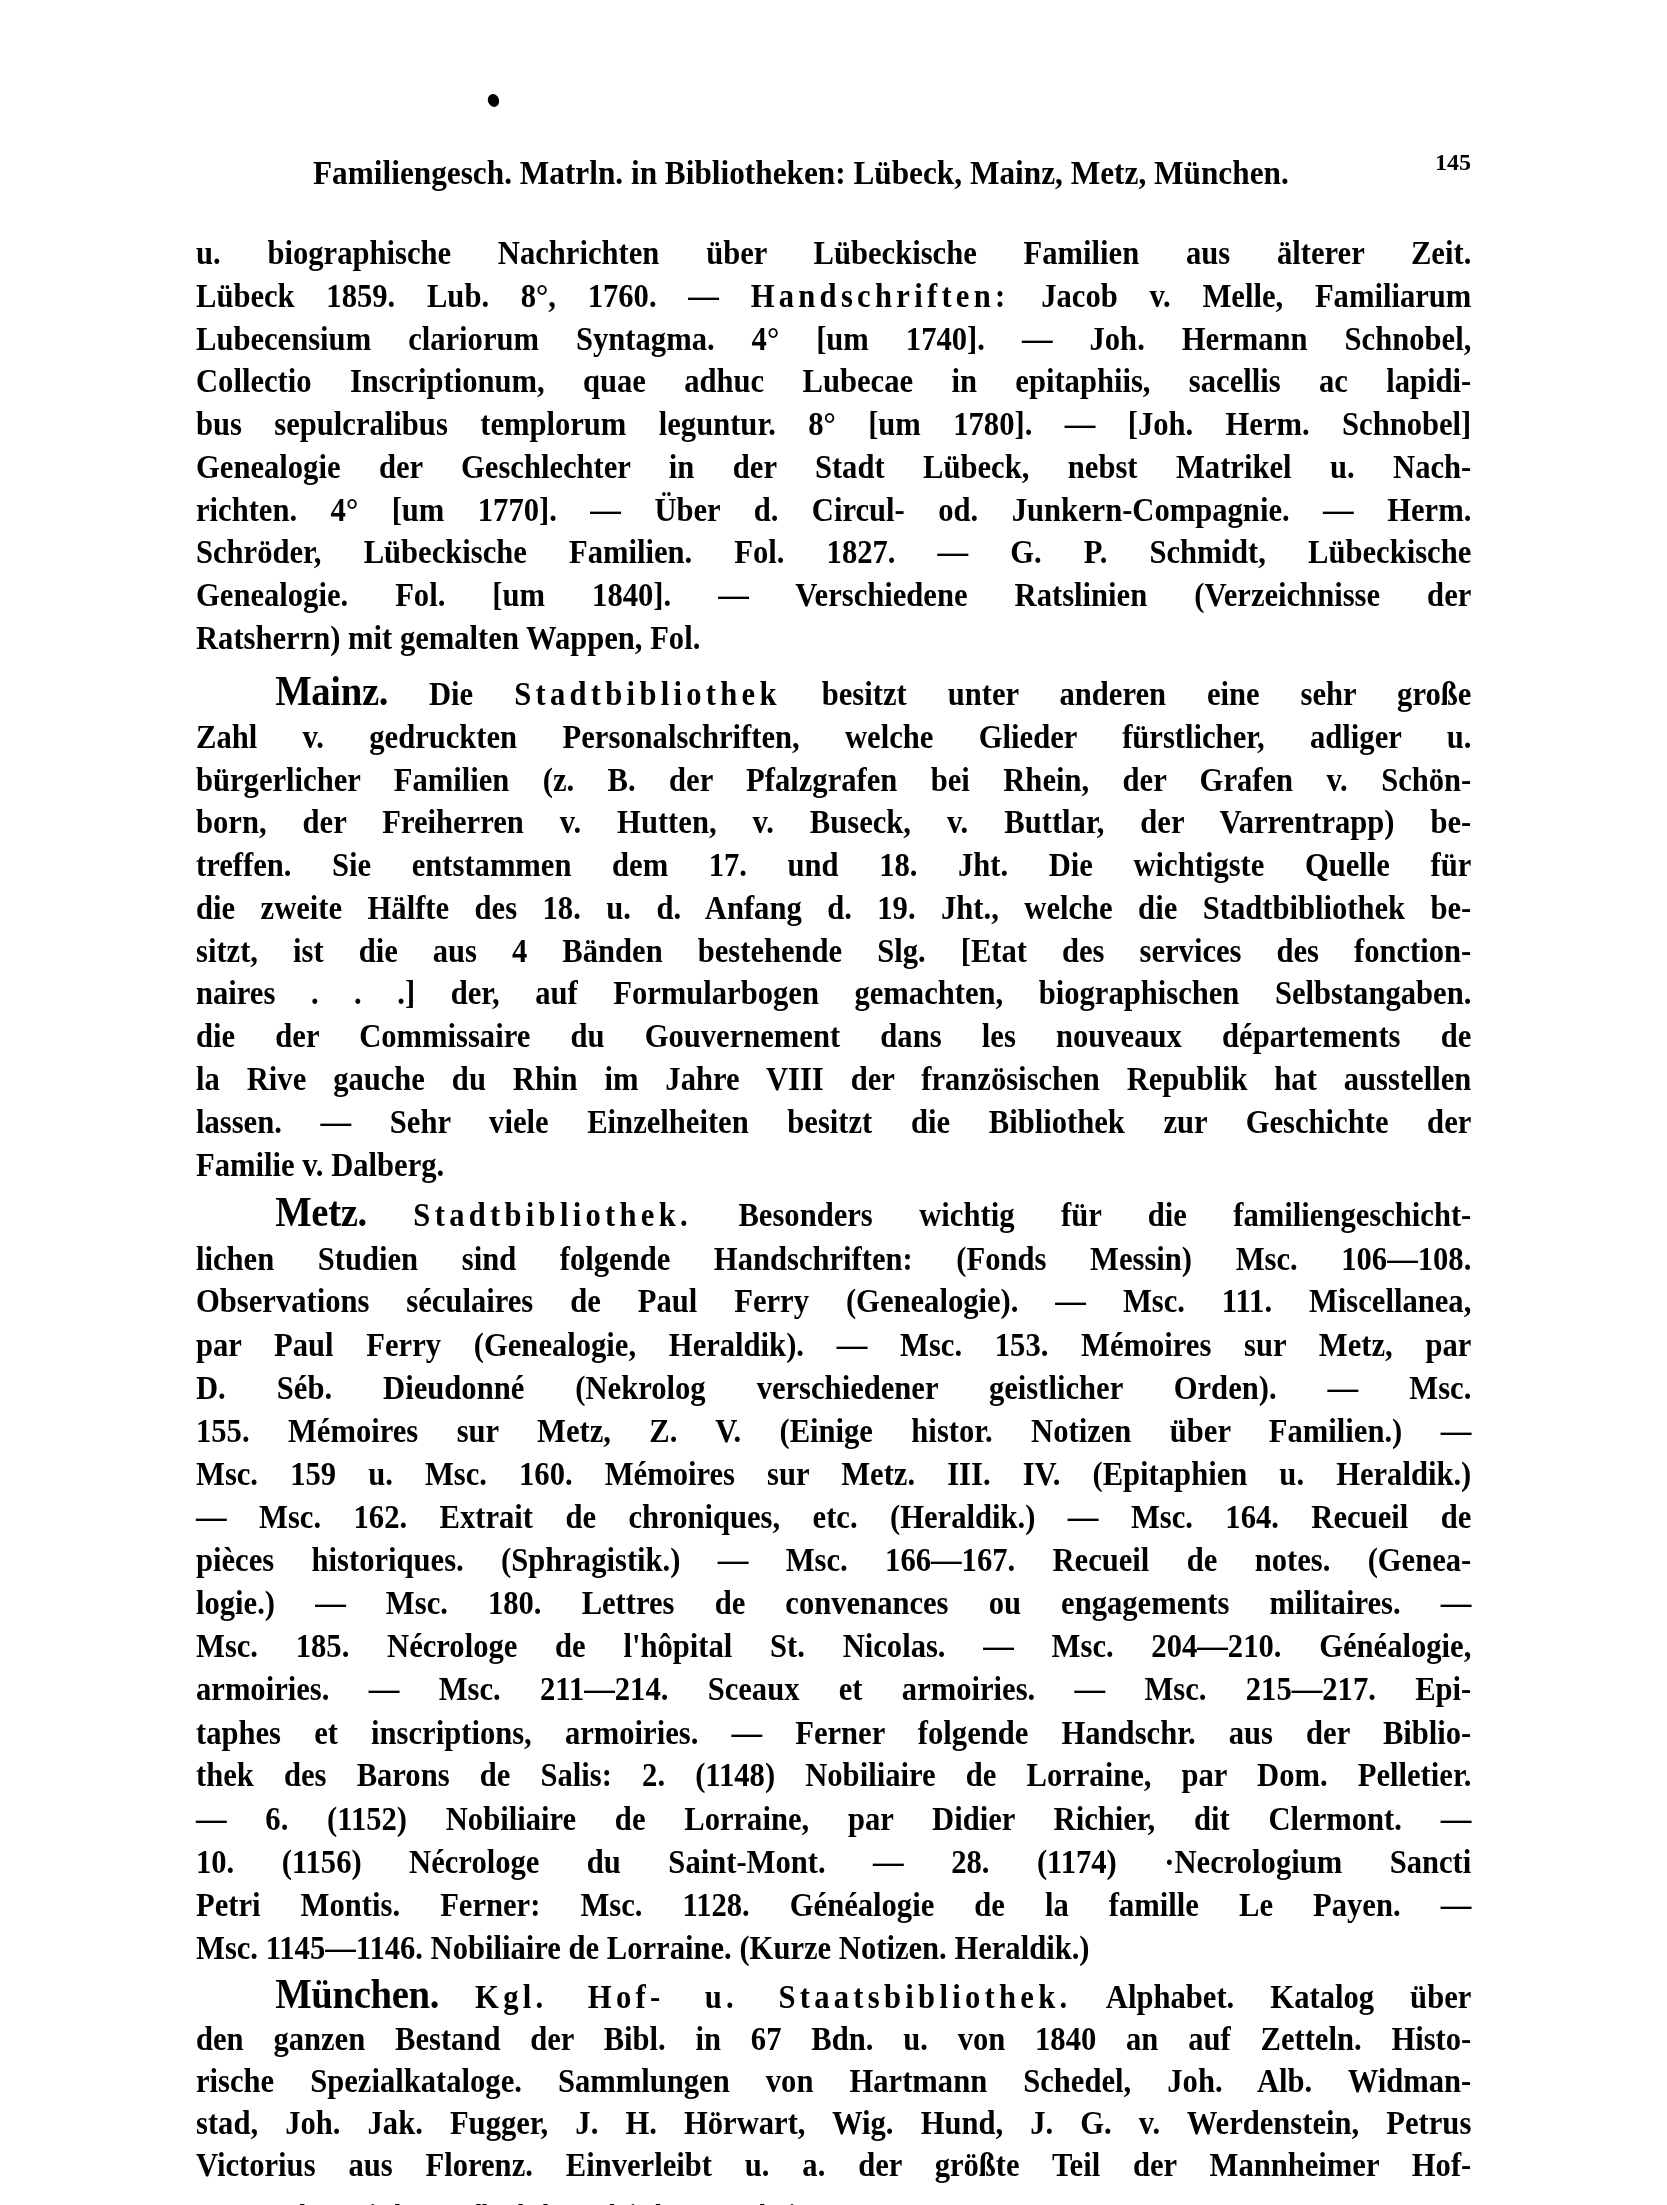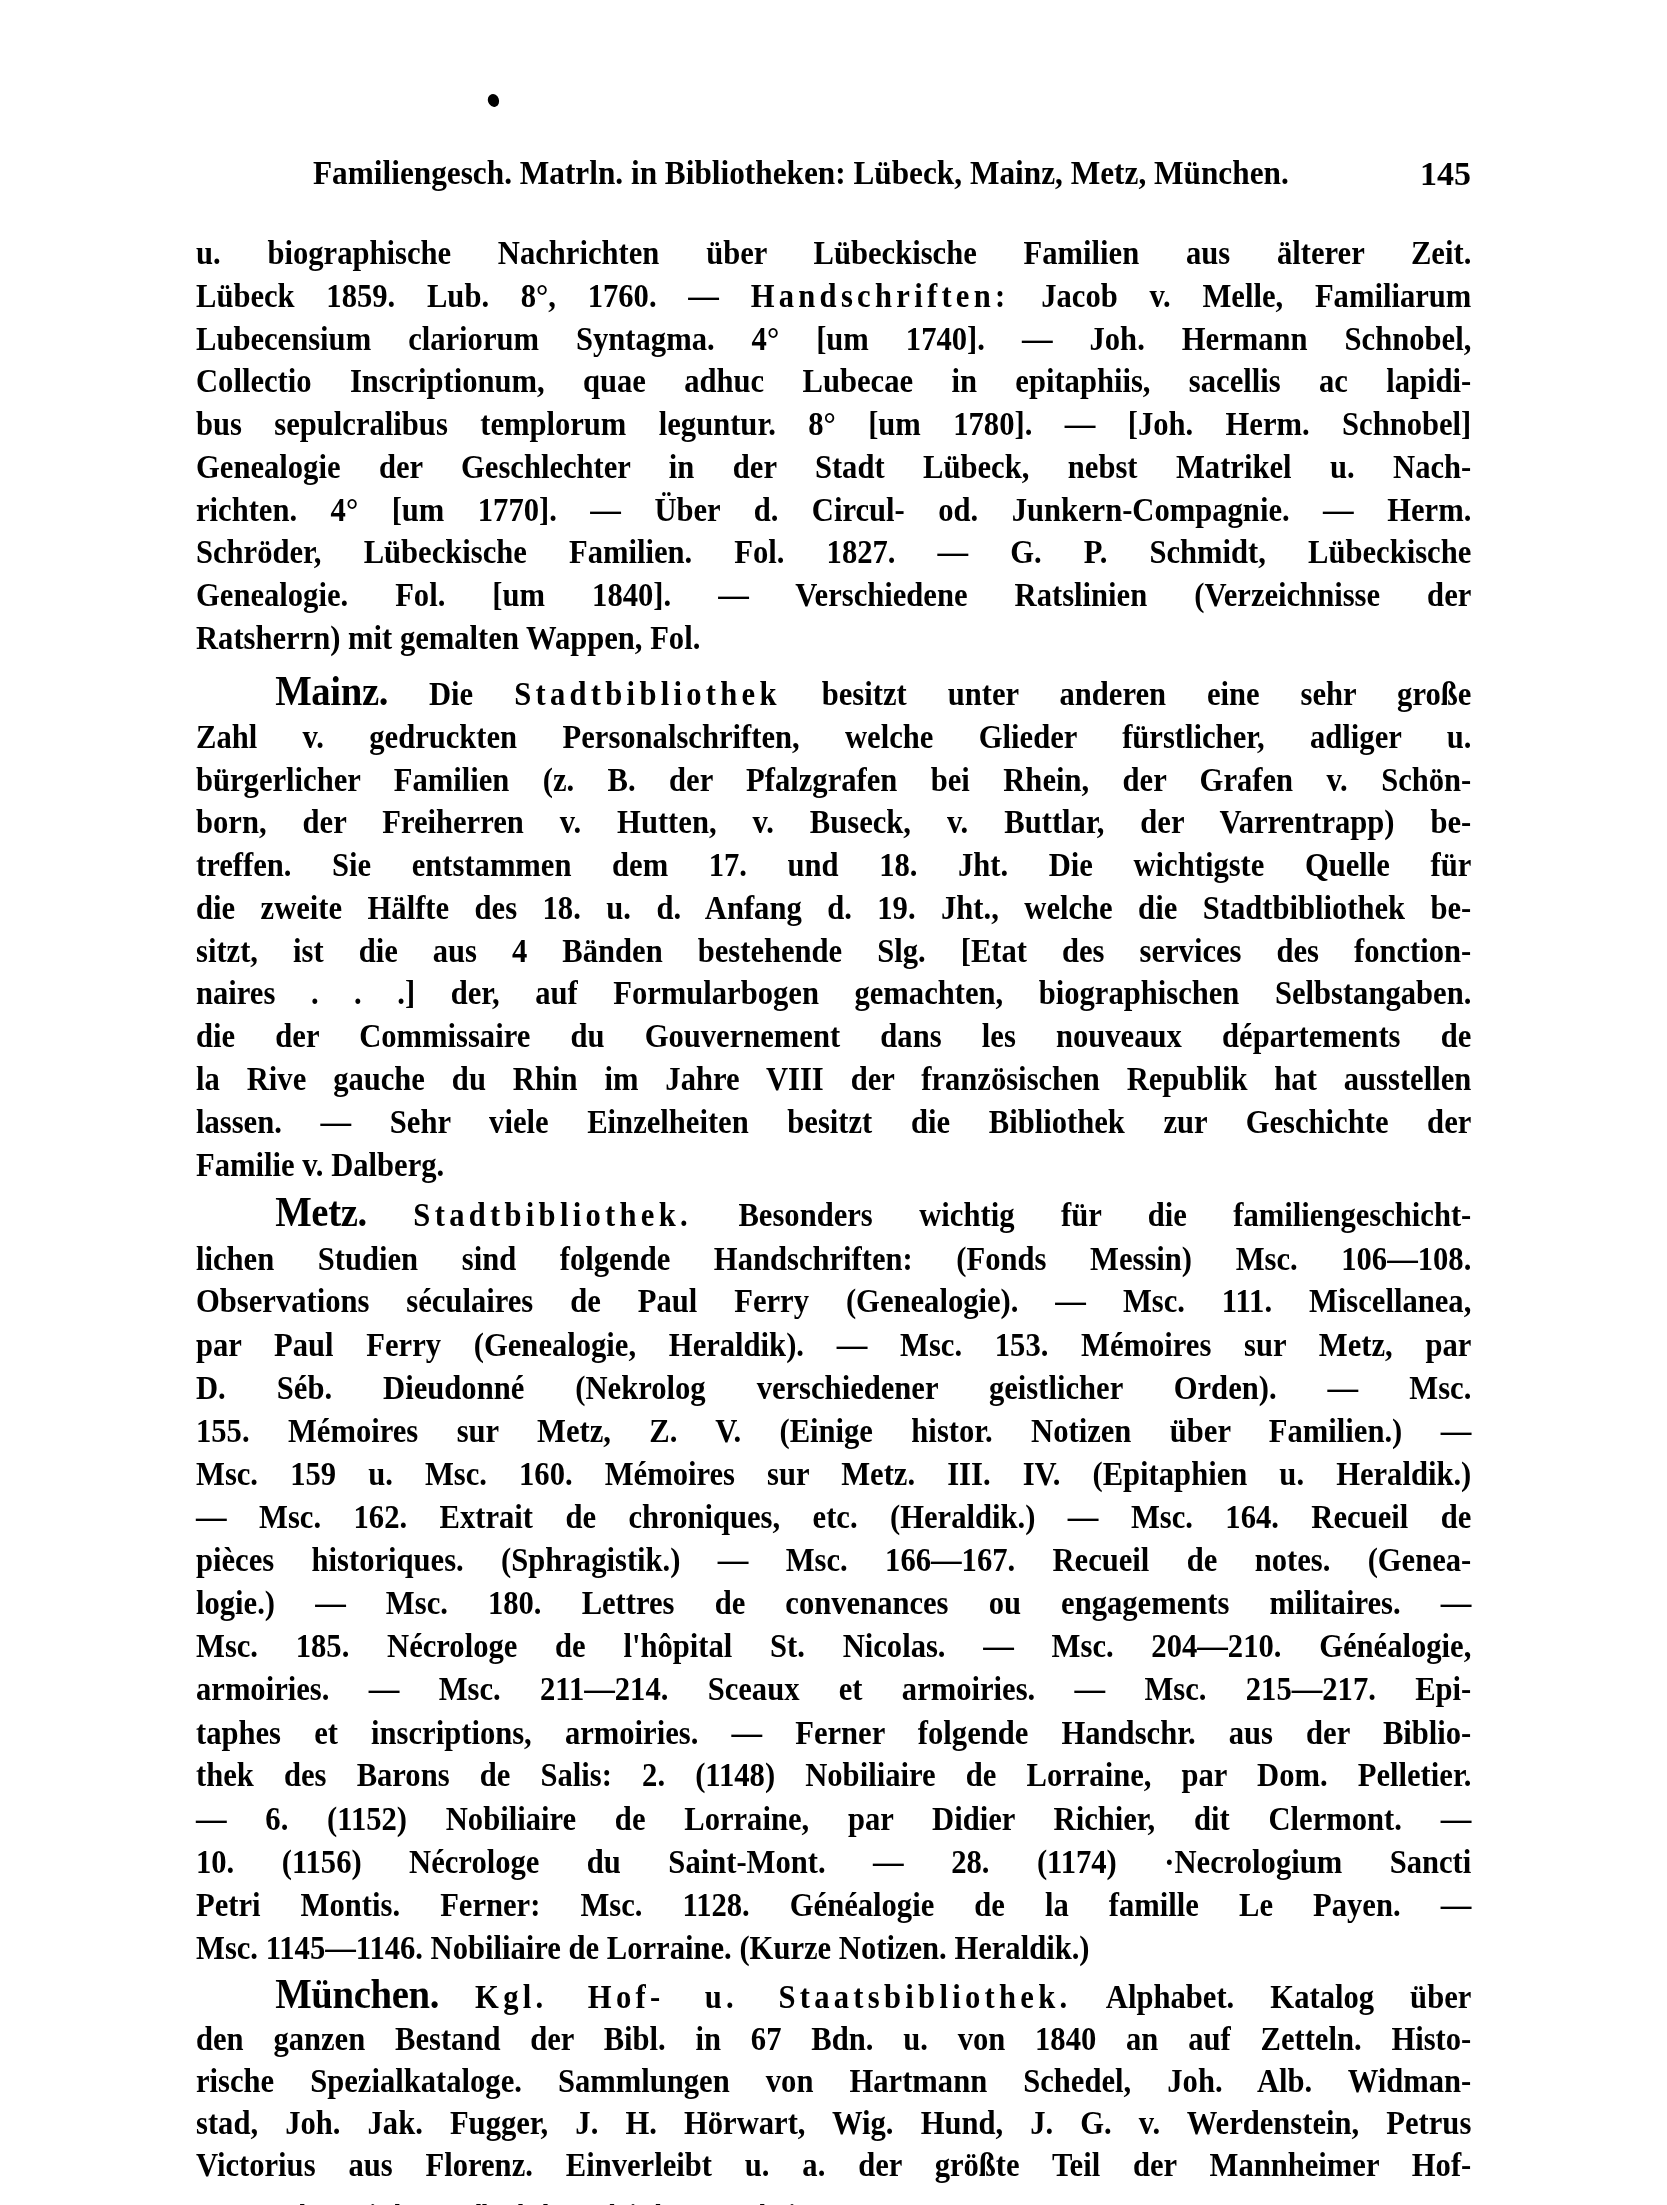--- a/index.html
+++ b/index.html
@@ -6,22 +6,22 @@
   body { width: 1667px; height: 2465px; position: relative; overflow: hidden; }
   .page { position: absolute; left: 0; top: 0; width: 1667px; height: 2465px; background: #ffffff; color: #000000; }
   .serif { font-family: "Liberation Serif", "DejaVu Serif", serif; font-weight: bold; }
   .mark-dot { position: absolute; left: 488px; top: 94px; width: 10.6px; height: 13.2px; background: #000; border-radius: 50%; transform: rotate(-20deg); }
   .running-head {
     position: absolute; left: 313px; top: 156px;
     font-size: 34px; line-height: 34px; height: 34px;
     white-space: nowrap; transform: scaleX(0.92); transform-origin: left top;
   }
   .page-number {
-    position: absolute; right: 196px; top: 157px;
-    font-size: 34px; line-height: 34px; white-space: nowrap;
+    position: absolute; right: 196px; top: 145px;
+    font-size: 24px; line-height: 34px; white-space: nowrap;
   }
   .line {
     position: absolute; left: 196px; width: 1417px; height: 34px;
     font-size: 34px; line-height: 34px;
     text-align: justify; text-align-last: justify;
     transform: scaleX(0.9); transform-origin: left top;
     word-spacing: 0; overflow: visible;
   }
   .line.last { text-align-last: left; }
   .line.indent { text-indent: 88px; }

